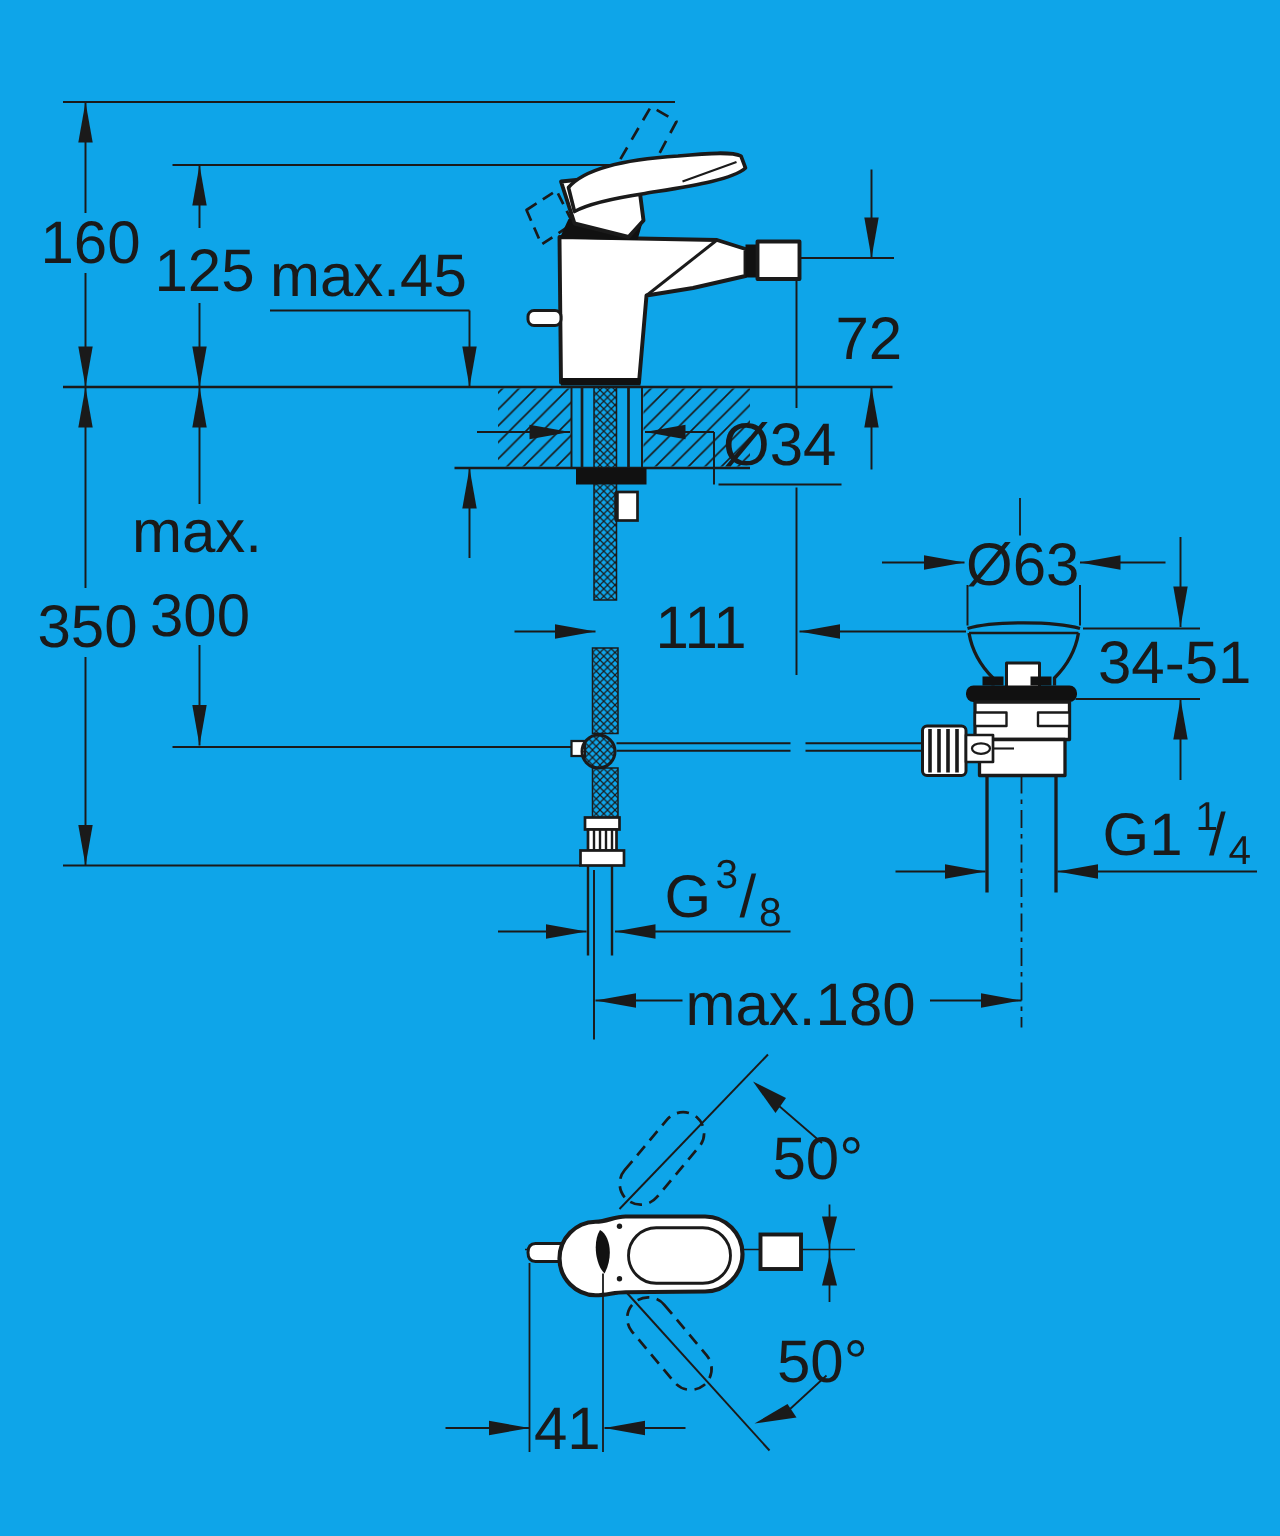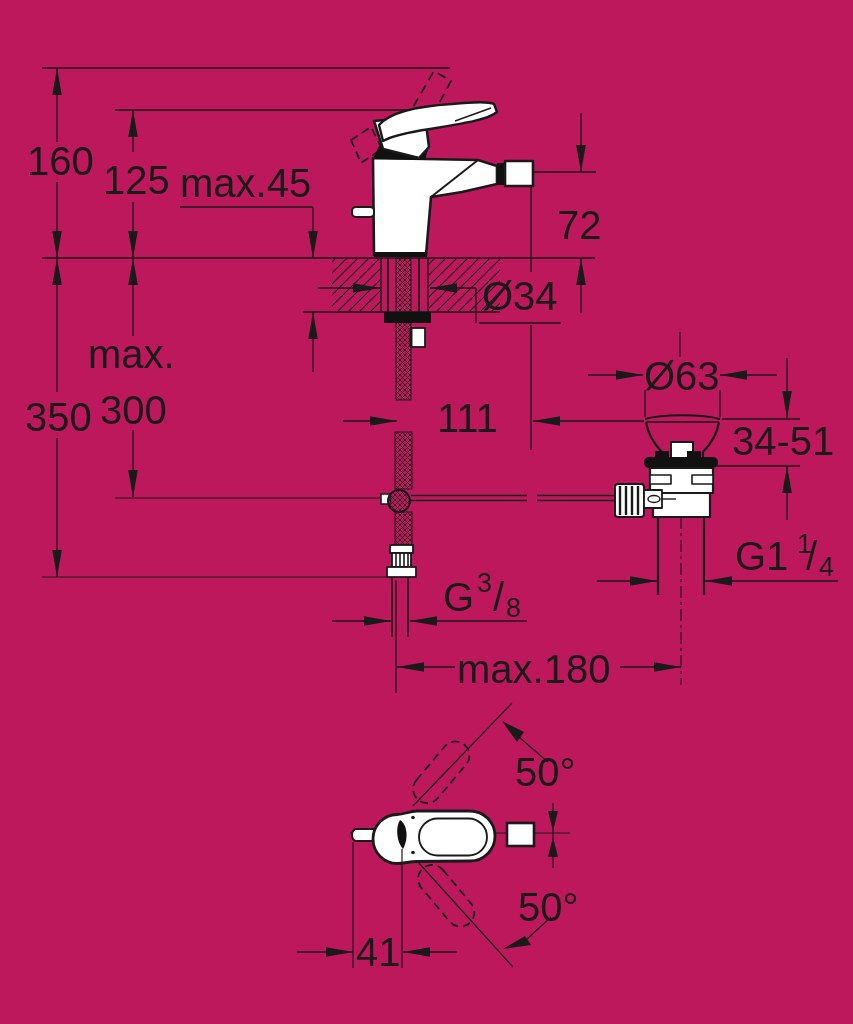--- a/index.html
+++ b/index.html
@@ -1,16 +1,16 @@
 <!DOCTYPE html>
 <html><head>
 <meta charset="utf-8">
 <style>
   html,body{margin:0;padding:0;background:#ffffff;}
-  .stage{position:relative;width:853px;height:1024px;background:#be185d;overflow:hidden;
+  .stage{position:relative;width:853px;height:1024px;background:#0ea5e9;overflow:hidden;
          font-family:"Liberation Sans",sans-serif;}
   svg text{font-family:"Liberation Sans","DejaVu Sans",sans-serif;fill:#1a1a1a;}
   .ln{stroke:#1a1a1a;fill:none;}
 </style>
 </head>
 <body>
 
 <div class="stage">
 <svg width="853" height="1024" viewBox="0 0 853 1024">
   <defs>

